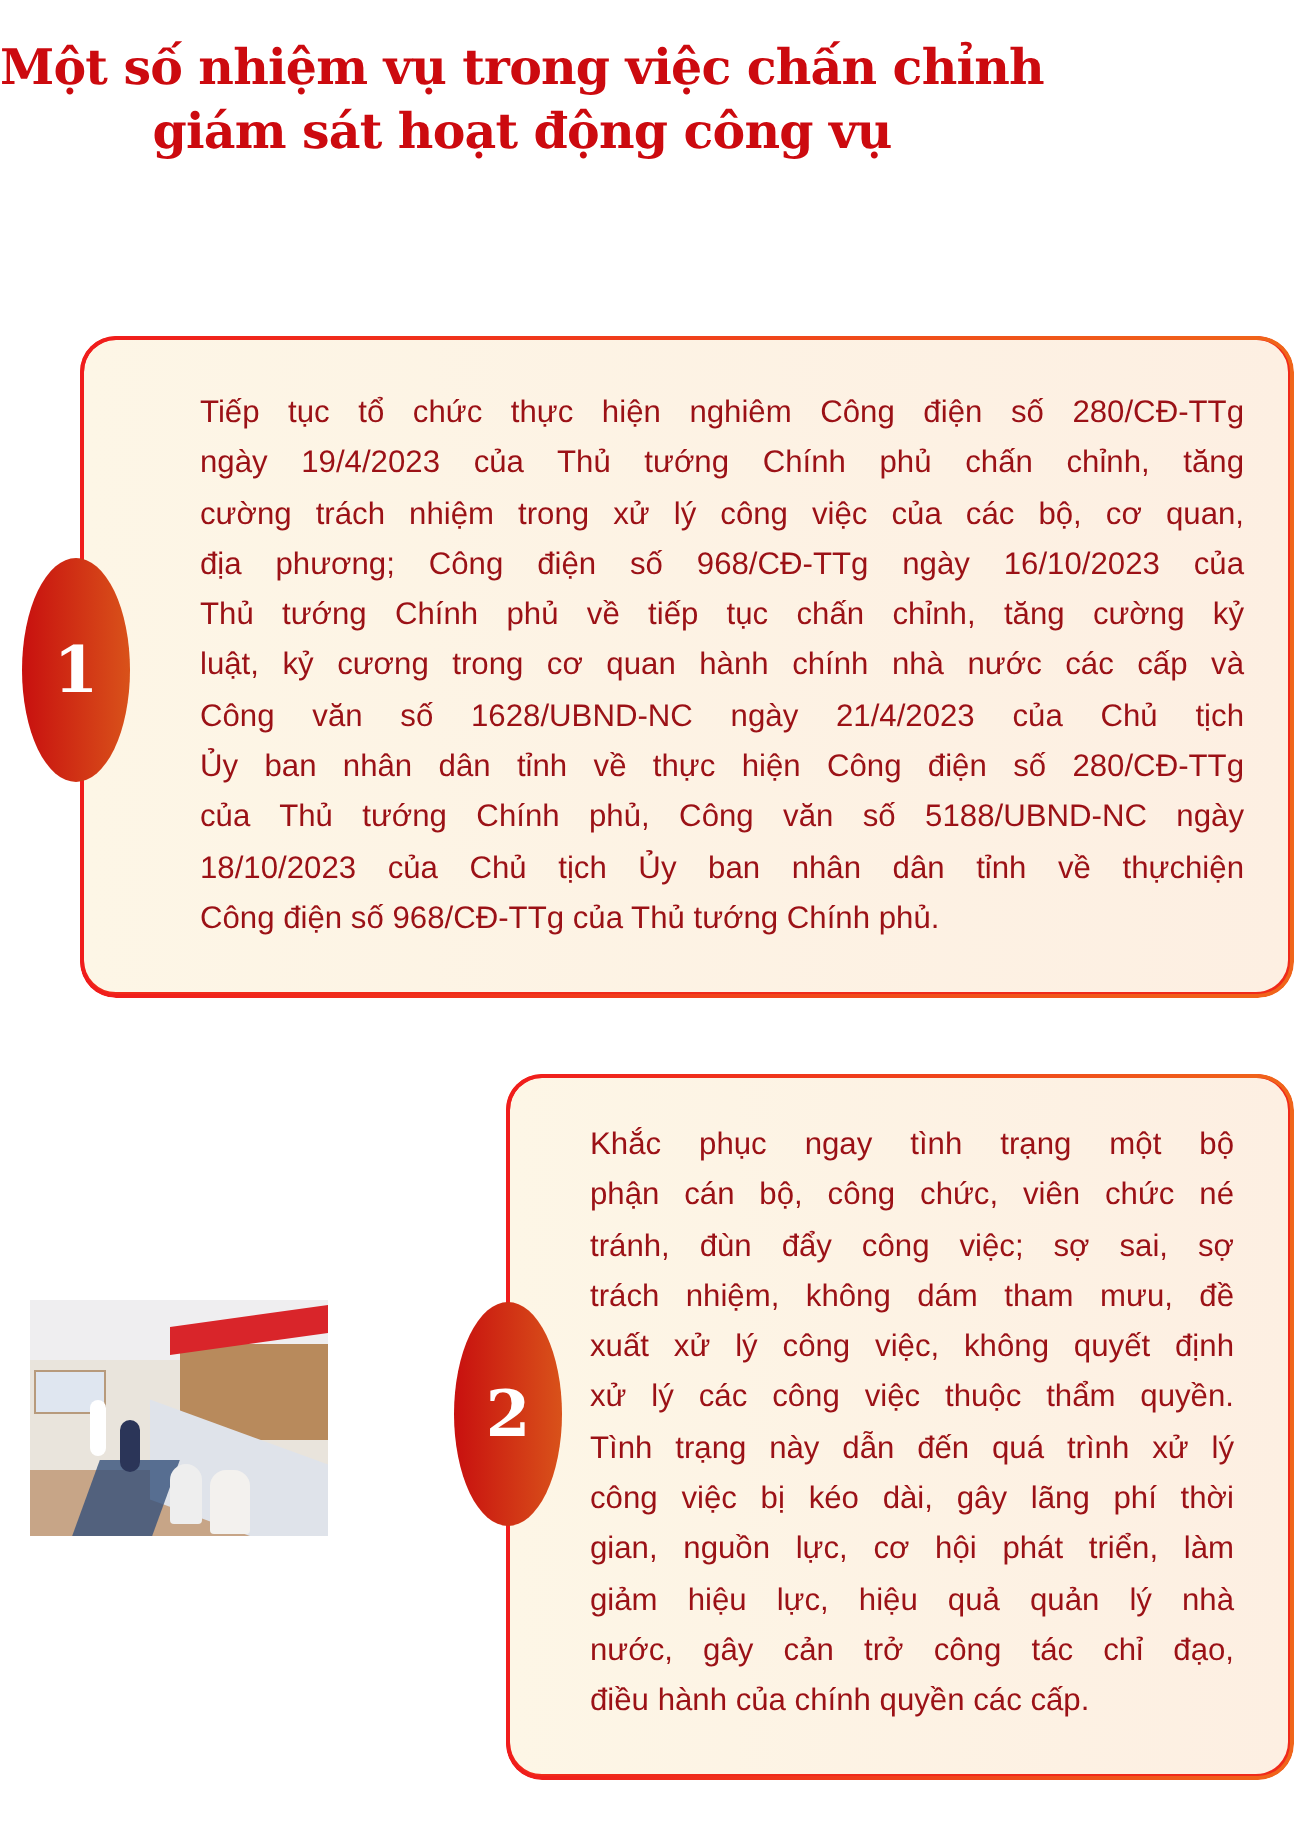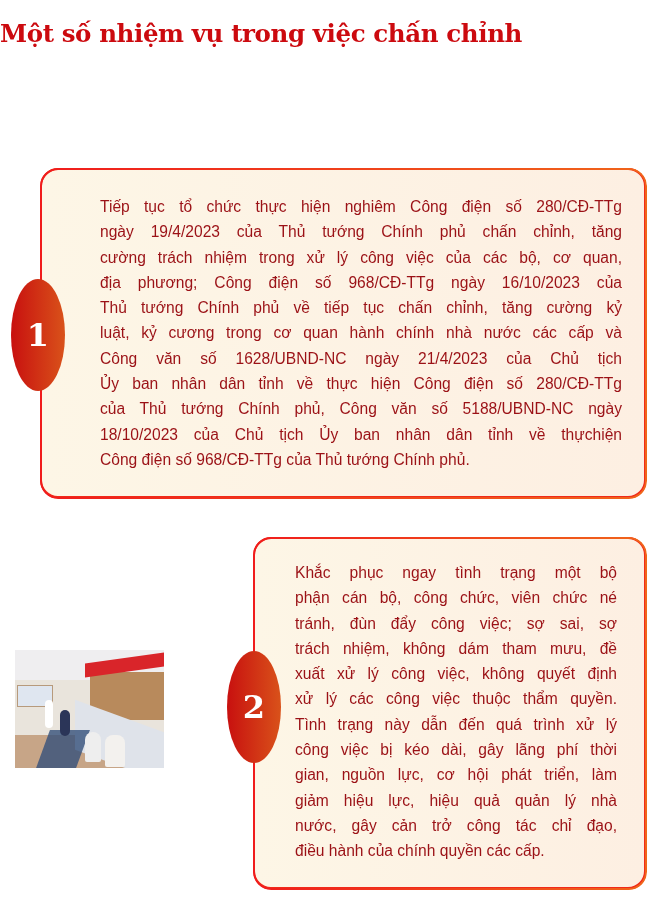--- a/index.html
+++ b/index.html
@@ -58,20 +58,21 @@
   .photo .p2 { position: absolute; left: 90px; top: 85px; width: 20px; height: 32px; border-radius: 8px 8px 2px 2px; background: #f3f1ee; }
   .photo .p3 { position: absolute; left: 30px; top: 50px; width: 8px; height: 28px; border-radius: 4px; background: #ffffff; }
   .photo .p4 { position: absolute; left: 45px; top: 60px; width: 10px; height: 26px; border-radius: 5px; background: #2b3558; }
   .photo .chairs { position: absolute; left: 28px; top: 80px; width: 40px; height: 38px; background: #35507a; opacity: 0.8; transform: skewX(-20deg); }
 </style>
 </head>
 <body>
 
 <div class="title">
   <div>Một số nhiệm vụ trong việc chấn chỉnh</div>
+  <div>giám sát hoạt động công vụ</div>
 </div>
 
 <div class="card card1">
   <div class="card-text">
     <div>Tiếp tục tổ chức thực hiện nghiêm Công điện số 280/CĐ-TTg</div>
     <div>ngày 19/4/2023 của Thủ tướng Chính phủ chấn chỉnh, tăng</div>
     <div>cường trách nhiệm trong xử lý công việc của các bộ, cơ quan,</div>
     <div>địa phương; Công điện số 968/CĐ-TTg ngày 16/10/2023 của</div>
     <div>Thủ tướng Chính phủ về tiếp tục chấn chỉnh, tăng cường kỷ</div>
     <div>luật, kỷ cương trong cơ quan hành chính nhà nước các cấp và</div>

